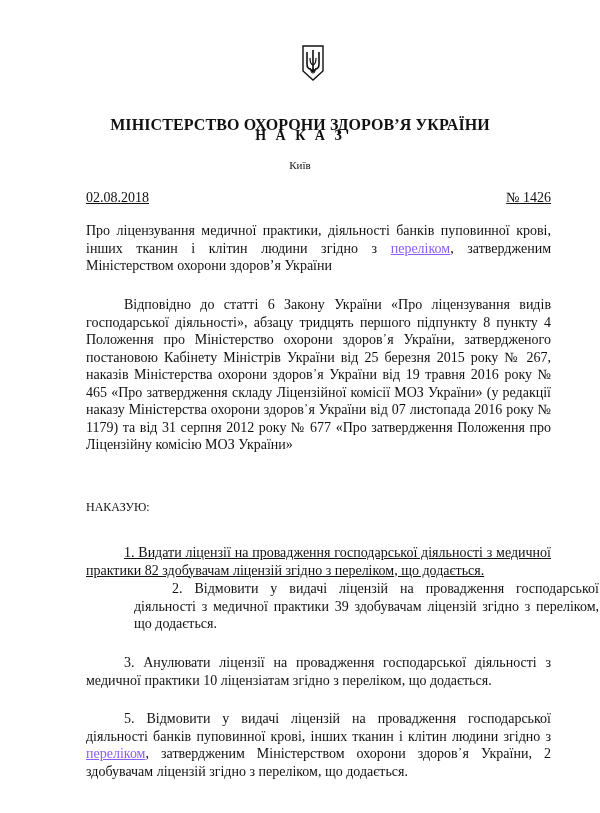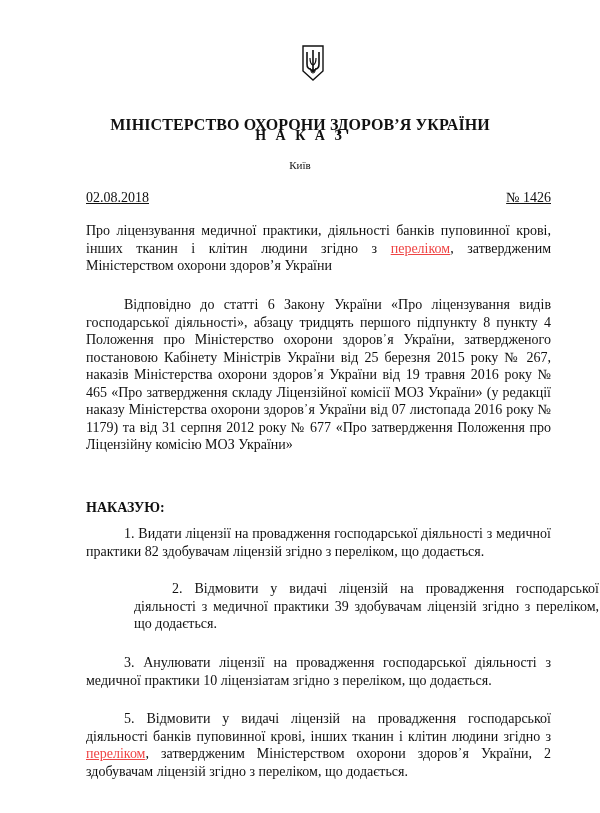--- a/index.html
+++ b/index.html
@@ -13,26 +13,26 @@
            font-weight: bold; font-size: 14px; letter-spacing: 3px; }
   .city { position: absolute; left: 0; width: 600px; top: 159px; text-align: center;
           font-size: 11px; }
   .date { position: absolute; left: 86px; top: 190px; font-size: 14px; text-decoration: underline; }
   .number { position: absolute; right: 49px; top: 190px; font-size: 14px; text-decoration: underline; }
   .para { position: absolute; left: 86px; width: 465px; font-size: 14px; line-height: 17.5px;
           text-align: justify; text-align-last: left; }
   .indent { text-indent: 38px; }
   .subject { top: 222px; }
   .preamble { top: 296px; }
-  .order-head { position: absolute; left: 86px; top: 500px; font-weight: bold; font-size: 14px; }
-  .item1 { top: 525px; }
+  .order-head { position: absolute; left: 86px; top: 500px; font-weight: normal; font-size: 12px; }
+  .item1 { top: 544px; text-decoration: underline; }
   .item2 { top: 580px; margin-left: 48px; }
   .item3 { top: 654px; }
   .item4 { top: 710px; }
-  a.link { color: #ef4444; }
+  a.link { color: #8b5cf6; }
 </style>
 </head>
 <body>
 
 <div class="page">
 
   <svg class="emblem" viewBox="0 0 24 38">
     <path d="M2 2 H22 V27 L12 36 L2 27 Z" fill="none" stroke="#111" stroke-width="1.4"></path>
     <path d="M12 6 V28 M12 28 L9 25 M12 28 L15 25" stroke="#111" stroke-width="1.6" fill="none"></path>
     <path d="M6 8 V20 Q6 25 10 25 M18 8 V20 Q18 25 14 25" stroke="#111" stroke-width="1.6" fill="none"></path>

